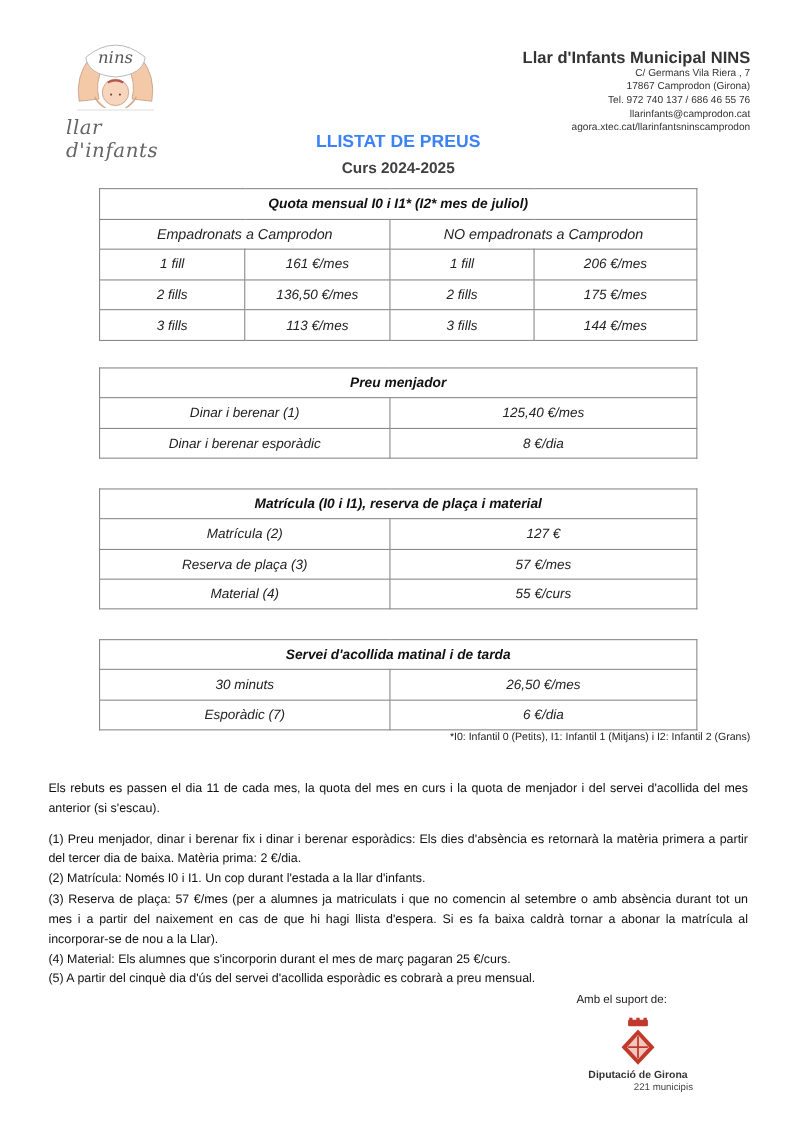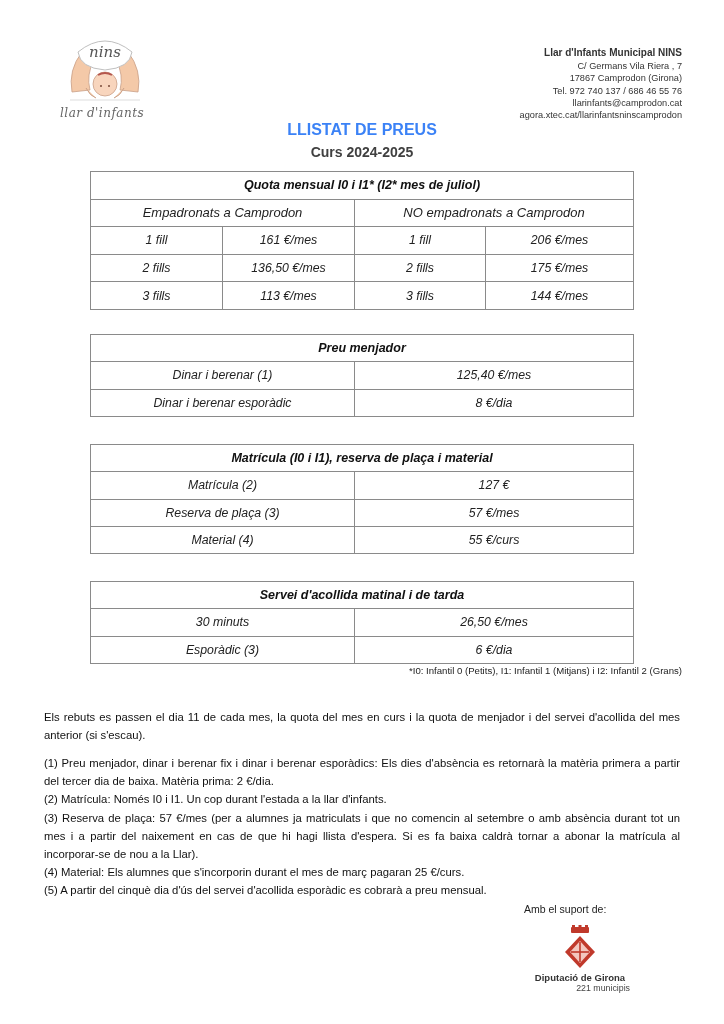--- a/index.html
+++ b/index.html
@@ -1,23 +1,23 @@
 <!DOCTYPE html>
 <html><head>
   <meta charset="utf-8">
   <style>
     * { box-sizing: border-box; margin: 0; padding: 0; }
     html, body { width: 724px; height: 1024px; background: #ffffff; }
     body { position: relative; font-family: "Liberation Sans", sans-serif; color: #111; overflow: hidden; }
 
     .logo { position: absolute; left: 50px; top: 30px; width: 110px; height: 105px; }
-    .logo .caption { position: absolute; left: 10px; top: 76px; font-family: "DejaVu Serif", serif; font-style: italic; font-size: 12px; color: #666; letter-spacing: 0.5px; }
+    .logo .caption { position: absolute; left: 10px; top: 76px; font-family: "DejaVu Serif", serif; font-style: italic; font-size: 18px; color: #666; letter-spacing: 0.5px; }
 
     .header-info { position: absolute; right: 42px; top: 47px; text-align: right; font-size: 9.2px; line-height: 12.2px; color: #333; }
-    .header-info .org { font-weight: bold; font-size: 10px; color: #333; margin-bottom: 1px; }
+    .header-info .org { font-weight: bold; font-size: 15px; color: #333; margin-bottom: 1px; }
 
     .title { position: absolute; left: 0; width: 724px; top: 121px; text-align: center; font-weight: bold; font-size: 16px; color: #3b82f6; }
     .subtitle { position: absolute; left: 0; width: 724px; top: 144px; text-align: center; font-weight: bold; font-size: 14px; color: #404040; }
 
     table.price { position: absolute; border-collapse: collapse; table-layout: fixed; font-size: 12.3px; color: #222; }
     table.price td { border: 1.3px solid #8a8a8a; text-align: center; vertical-align: middle; padding: 0; font-style: italic; }
     table.price td.head { font-weight: bold; color: #111; font-size: 12.5px; }
 
     #t1 { left: 90px; top: 171px; width: 543px; }
     #t1 tr { height: 27.6px; }
@@ -164,21 +164,21 @@
     </colgroup>
   <tbody>
       <tr>
         <td class="head" colspan="2">Servei d'acollida matinal i de tarda</td>
       </tr>
   <tr>
     <td>30 minuts</td>
     <td>26,50 €/mes</td>
   </tr>
   <tr>
-    <td>Esporàdic (3)</td>
+    <td>Esporàdic (7)</td>
     <td>6 €/dia</td>
   </tr>
 </tbody>
   </table>
 
 <div class="footnote-star">*I0: Infantil 0 (Petits), I1: Infantil 1 (Mitjans) i I2: Infantil 2 (Grans)</div>
 
 <div class="body-text" id="para-main">Els rebuts es passen el dia 11 de cada mes, la quota del mes en curs i la quota de menjador i del servei d'acollida del mes anterior (si s'escau).</div>
 
 <div class="body-text" id="notes">

